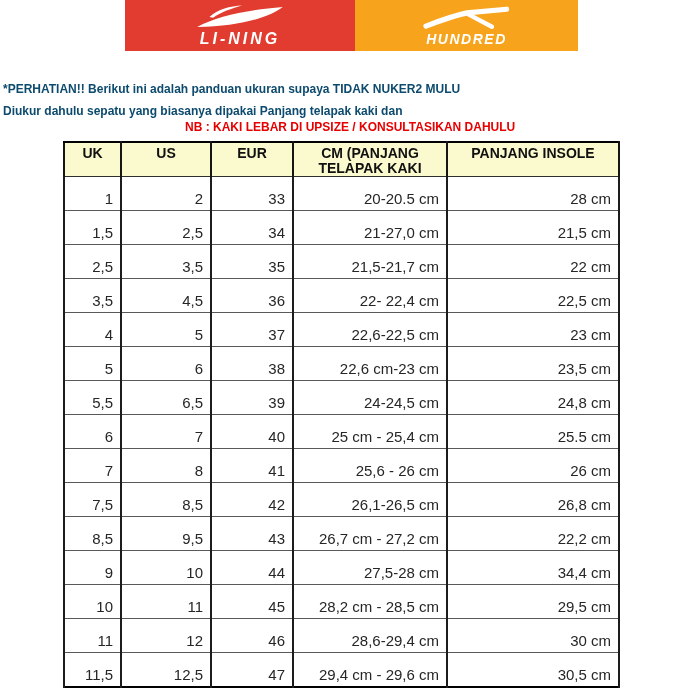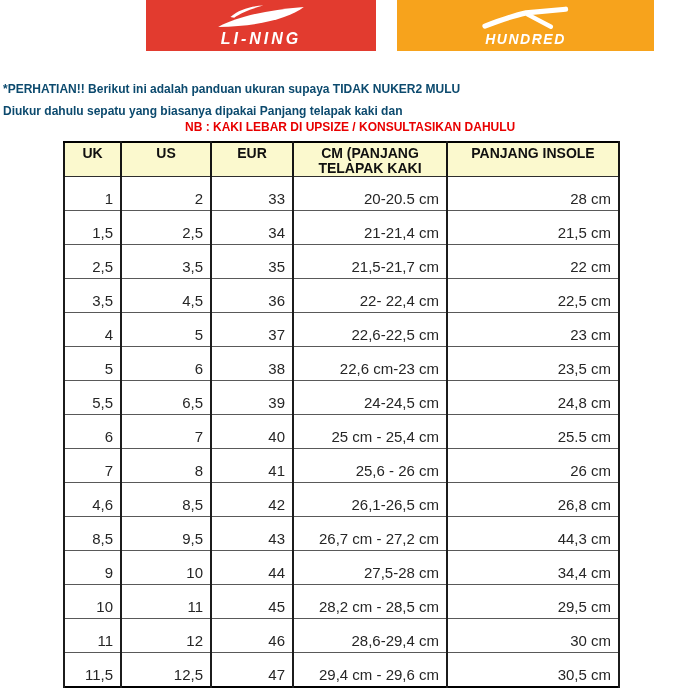--- a/index.html
+++ b/index.html
@@ -9,24 +9,24 @@
     font-family:"Liberation Sans", sans-serif;
     position:relative;
     overflow:hidden;
   }
   .page{position:absolute;inset:0;}
 
   
   .banners{position:absolute;left:125px;top:0;display:flex;}
   .banner{
     height:51px;display:flex;flex-direction:column;
-    align-items:center;justify-content:center;gap:1px;margin-left:21px;
+    align-items:center;justify-content:center;gap:1px;
   }
   .banner-lining{width:230px;}
-  .banner-hundred{width:257px;}
+  .banner-hundred{width:223px;}
   .logo-svg{display:block;}
   .brand-text{
     color:#ffffff;font-weight:bold;font-style:italic;line-height:1;
   }
   .lining-text{font-size:16px;letter-spacing:3px;}
   .hundred-text{font-size:14px;letter-spacing:1.5px;}
 
   
   .notice{
     position:absolute;left:3px;top:59px;
@@ -114,21 +114,21 @@
           <td>1</td>
           <td>2</td>
           <td>33</td>
           <td>20-20.5 cm</td>
           <td>28 cm</td>
         </tr>
         <tr>
           <td>1,5</td>
           <td>2,5</td>
           <td>34</td>
-          <td>21-21,4 cm</td>
+          <td>21-27,0 cm</td>
           <td>21,5 cm</td>
         </tr>
         <tr>
           <td>2,5</td>
           <td>3,5</td>
           <td>35</td>
           <td>21,5-21,7 cm</td>
           <td>22 cm</td>
         </tr>
         <tr>
@@ -167,32 +167,32 @@
           <td>25.5 cm</td>
         </tr>
         <tr>
           <td>7</td>
           <td>8</td>
           <td>41</td>
           <td>25,6 - 26 cm</td>
           <td>26 cm</td>
         </tr>
         <tr>
-          <td>4,6</td>
+          <td>7,5</td>
           <td>8,5</td>
           <td>42</td>
           <td>26,1-26,5 cm</td>
           <td>26,8 cm</td>
         </tr>
         <tr>
           <td>8,5</td>
           <td>9,5</td>
           <td>43</td>
           <td>26,7 cm - 27,2 cm</td>
-          <td>44,3 cm</td>
+          <td>22,2 cm</td>
         </tr>
         <tr>
           <td>9</td>
           <td>10</td>
           <td>44</td>
           <td>27,5-28 cm</td>
           <td>34,4 cm</td>
         </tr>
         <tr>
           <td>10</td>

